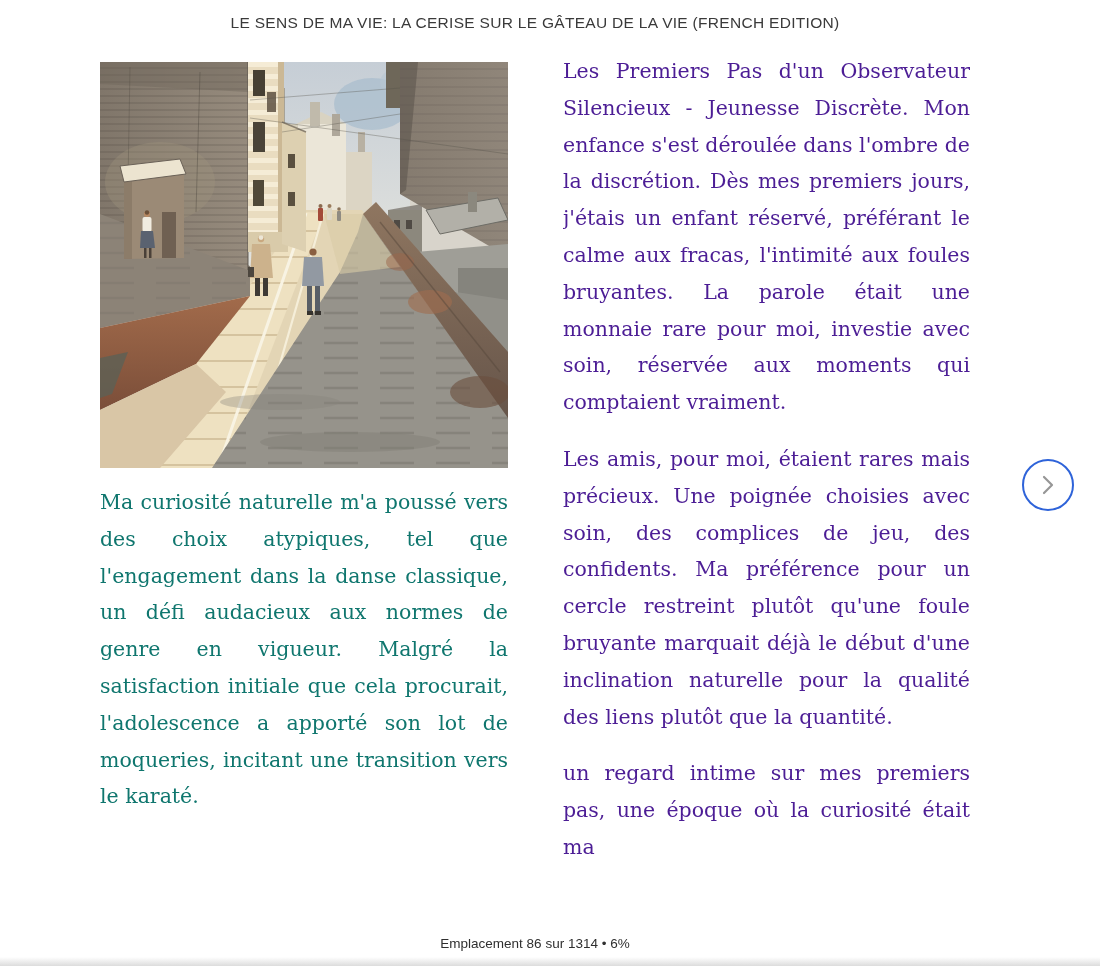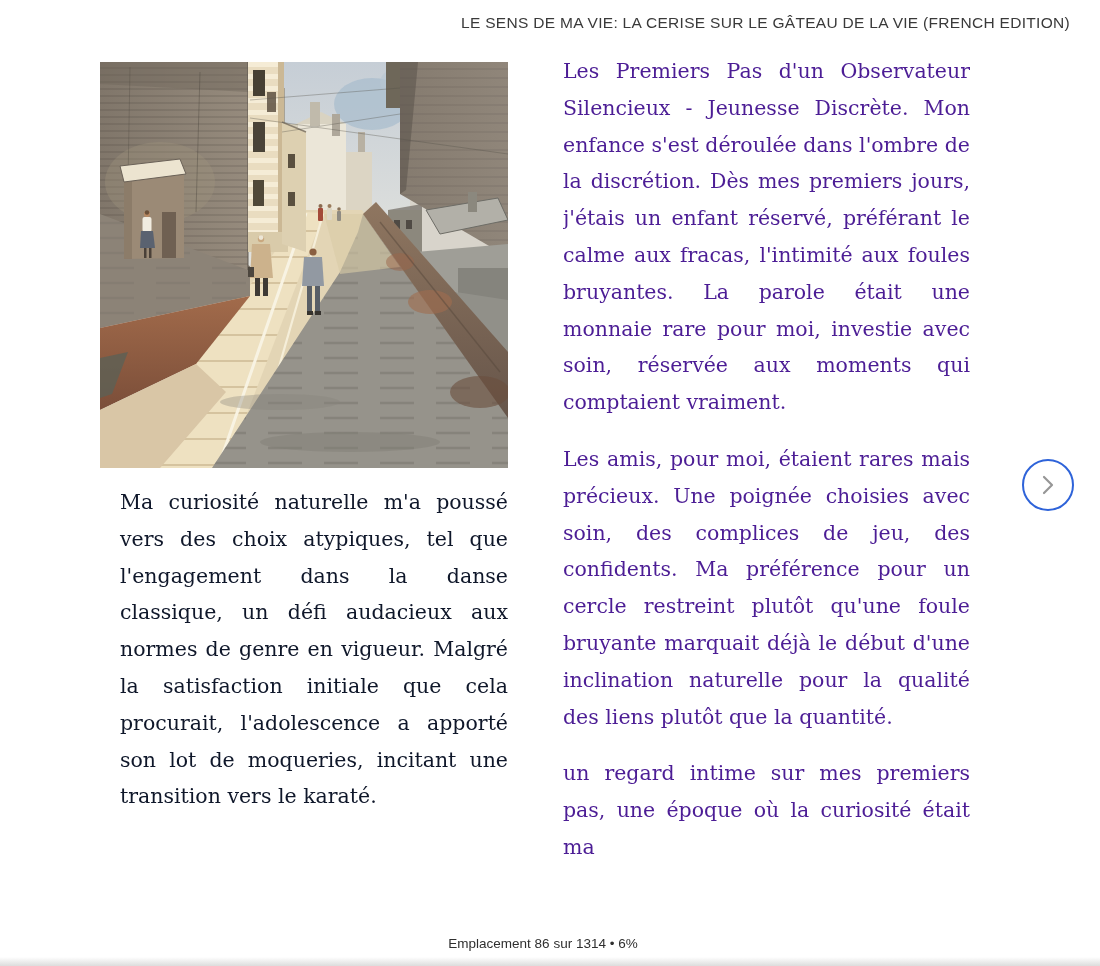--- a/index.html
+++ b/index.html
@@ -1,44 +1,44 @@
 <!DOCTYPE html>
 <html><head>
 <meta charset="utf-8">
 <style>
   html,body{margin:0;padding:0;background:#ffffff;}
   .screen{
     position:relative;width:1100px;height:966px;background:#ffffff;
     overflow:hidden;font-family:"Liberation Sans",sans-serif;
   }
   .book-title{
-    position:absolute;top:14px;left:0;width:1070px;text-align:right;
+    position:absolute;top:14px;left:0;width:1070px;text-align:center;
     font-size:15.5px;letter-spacing:.3px;color:#3a3a3a;
     font-family:"Liberation Sans",sans-serif;
   }
   .col{position:absolute;}
   .col-left{left:100px;top:62px;width:408px;}
   .col-right{left:563px;top:53px;width:407px;height:814px;overflow:hidden;}
   .artwork{width:408px;height:406px;overflow:hidden;background:#d8d4cb;}
   .artwork svg{display:block;}
   .book-text{
     font-family:"DejaVu Serif","Liberation Serif",serif;
     font-size:20.5px;line-height:36.8px;text-align:justify;margin:0;
   }
   .col-right .book-text{color:#4c1d95;margin-bottom:20px;}
-  .col-left .book-text{color:#0f172a;margin-top:16px;margin-left:20px;}
+  .col-left .book-text{color:#0f766e;margin-top:16px;}
   .next-btn{
     position:absolute;left:1022px;top:459px;width:52px;height:52px;
     border-radius:50%;border:2.5px solid #2e63d9;background:#ffffff;
     display:flex;align-items:center;justify-content:center;cursor:pointer;padding:0;
   }
   .next-btn .chev{display:flex;}
   .footer{
     position:absolute;top:936px;left:0;width:1070px;text-align:center;
-    font-size:13.5px;color:#2f2f2f;font-family:"Liberation Sans",sans-serif;padding-left:8px;
+    font-size:13.5px;color:#2f2f2f;font-family:"Liberation Sans",sans-serif;
   }
   .bottom-strip{
     position:absolute;bottom:0;left:0;width:1100px;height:9px;
     background:linear-gradient(#ffffff,#dcdcdc);
   }
 </style>
 </head>
 <body>
 
 <div class="screen">

